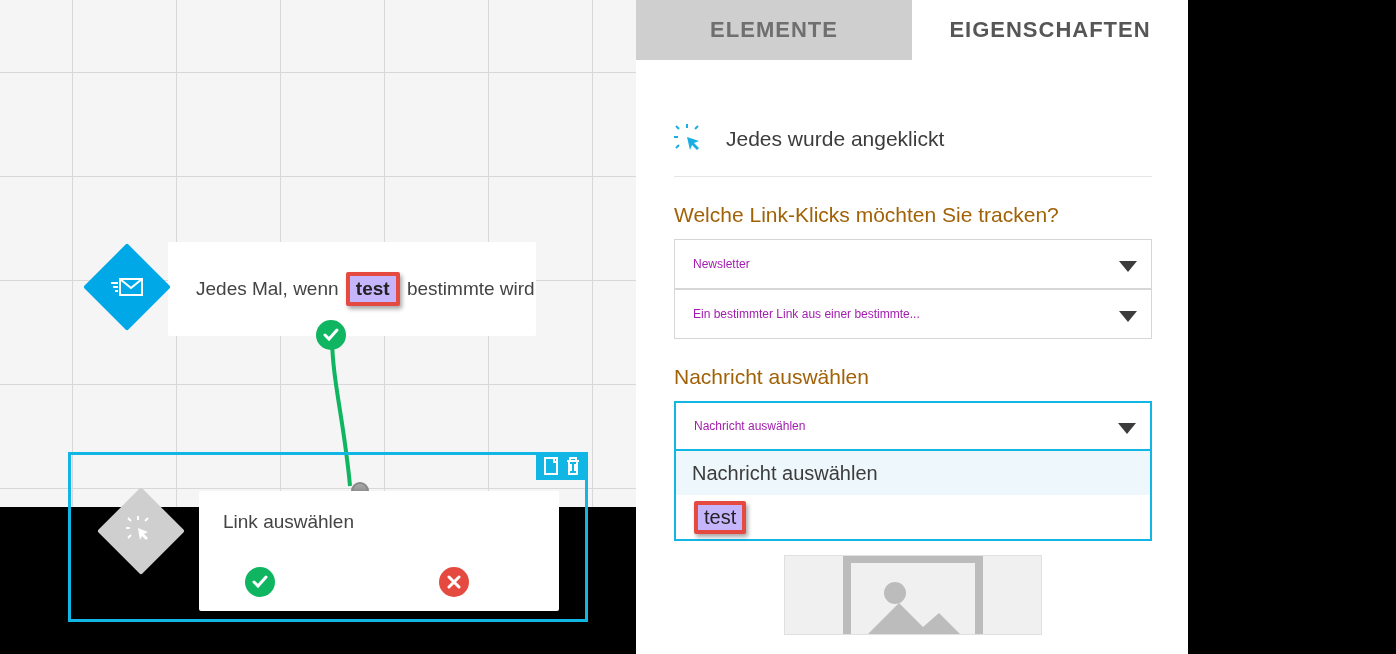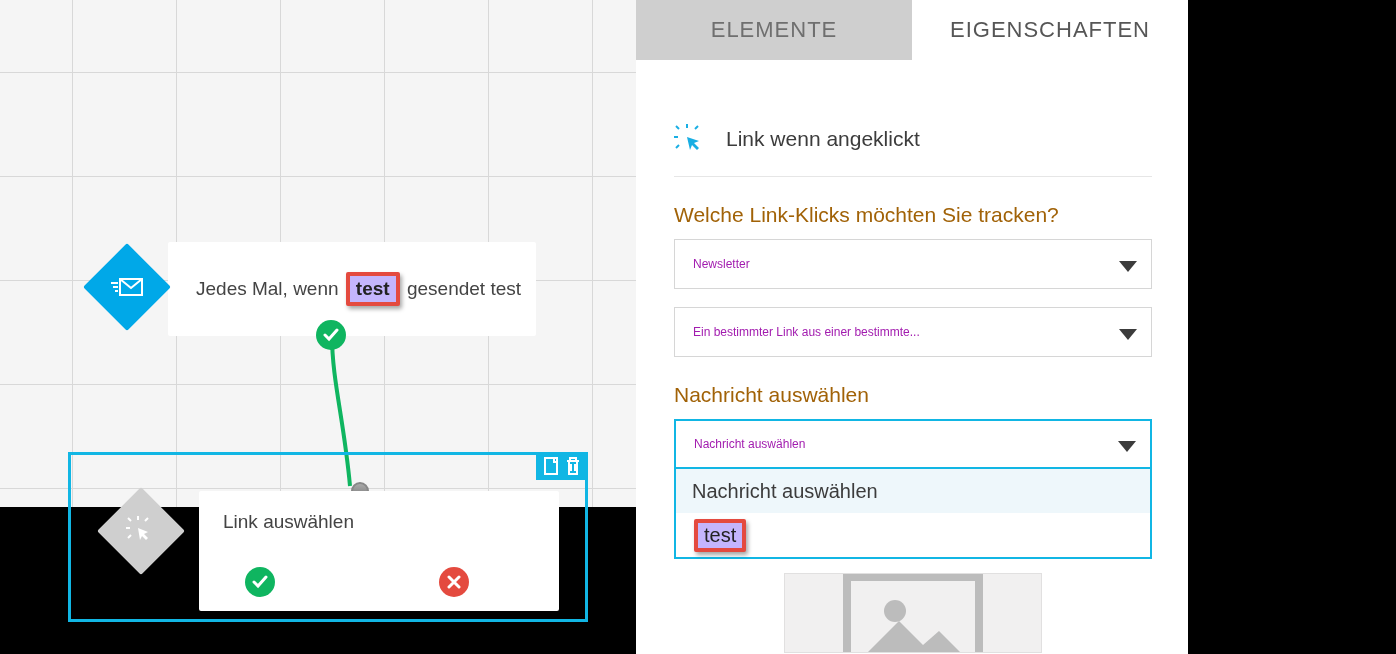--- a/index.html
+++ b/index.html
@@ -110,21 +110,21 @@
     background:linear-gradient(#aaa,#777);
   }
 
   
   .panel {
     width: 552px;
     height: 654px;
     background:#fff;
     position:relative;
   }
-  .tabs { display:flex; height:60px; }
+  .tabs { display:flex; height:60px;font-weight:bold; }
   .tab {
     width:276px;
     display:flex; align-items:center; justify-content:center;
     font-size:22px; letter-spacing:1px; color:#6f6f6f;
     cursor:pointer;
   }
   .tab.inactive { background:#cfcfcf; }
   .tab.active   { background:#fff; color:#565656;text-align:right; }
 
   .panel-body { padding:30px 36px 16px 38px; }
@@ -152,21 +152,21 @@
   }
   .select.sel-open { border:2px solid #11b6e4; }
   .select .caret {
     position:absolute; right:14px; top:50%;
     margin-top:-3px;
     width:0; height:0;
     border-left:9px solid transparent;
     border-right:9px solid transparent;
     border-top:11px solid #3c3c3c;
   }
-  .select + .select { margin-top:18px; }
+  .select + .select { }
   .select .ellipsis { white-space:nowrap; overflow:hidden; text-overflow:ellipsis; max-width:400px; display:inline-block; }
 
   .dropdown {
     border:2px solid #11b6e4; border-top:none;
   }
   .dropdown .opt {
     height:44px; display:flex; align-items:center;
     padding:0 16px; font-size:20px; color:#3c3c3c;
   }
   .dropdown .opt.placeholder { background:#eef7fb; }
@@ -195,21 +195,21 @@
 
   <svg class="connector">
     <path d="M332,336 C332,380 344,420 350,486"></path>
   </svg>
 
   <div class="node1">
     <span>Jedes Mal, wenn</span>
     <span>&nbsp;</span>
     <span class="highlight-red">test</span>
     <span>&nbsp;</span>
-    <span>gesendet test</span>
+    <span>bestimmte wird</span>
   </div>
 
   <div class="diamond blue">
     <span class="diamond-inner">
       <svg width="34" height="24" viewBox="0 0 34 24">
         <rect x="10" y="4" width="22" height="16" fill="none" stroke="#fff" stroke-width="2"></rect>
         <path d="M10 4 L21 13 L32 4" fill="none" stroke="#fff" stroke-width="2"></path>
         <line x1="1" y1="8" x2="8" y2="8" stroke="#fff" stroke-width="2"></line>
         <line x1="3" y1="12" x2="8" y2="12" stroke="#fff" stroke-width="2"></line>
         <line x1="5" y1="16" x2="8" y2="16" stroke="#fff" stroke-width="2"></line>
@@ -284,21 +284,21 @@
       <svg width="30" height="30" viewBox="0 0 30 30">
         <path d="M13 13 L25 17 L20 19 L25 24 L23 26 L18 21 L16 26 Z" fill="#19aee3"></path>
         <g stroke="#19aee3" stroke-width="2">
           <line x1="4" y1="13" x2="0" y2="13"></line>
           <line x1="13" y1="4" x2="13" y2="0"></line>
           <line x1="5" y1="5" x2="2" y2="2"></line>
           <line x1="21" y1="5" x2="24" y2="2"></line>
           <line x1="5" y1="21" x2="2" y2="24"></line>
         </g>
       </svg>
-      <span>Link wenn angeklickt</span>
+      <span>Jedes wurde angeklickt</span>
     </div>
 
     <div class="field-label">Welche Link-Klicks möchten Sie tracken?</div>
 
     <div class="select">
       <span>Newsletter</span>
       <span class="caret"></span>
     </div>
 
     <div class="select">

